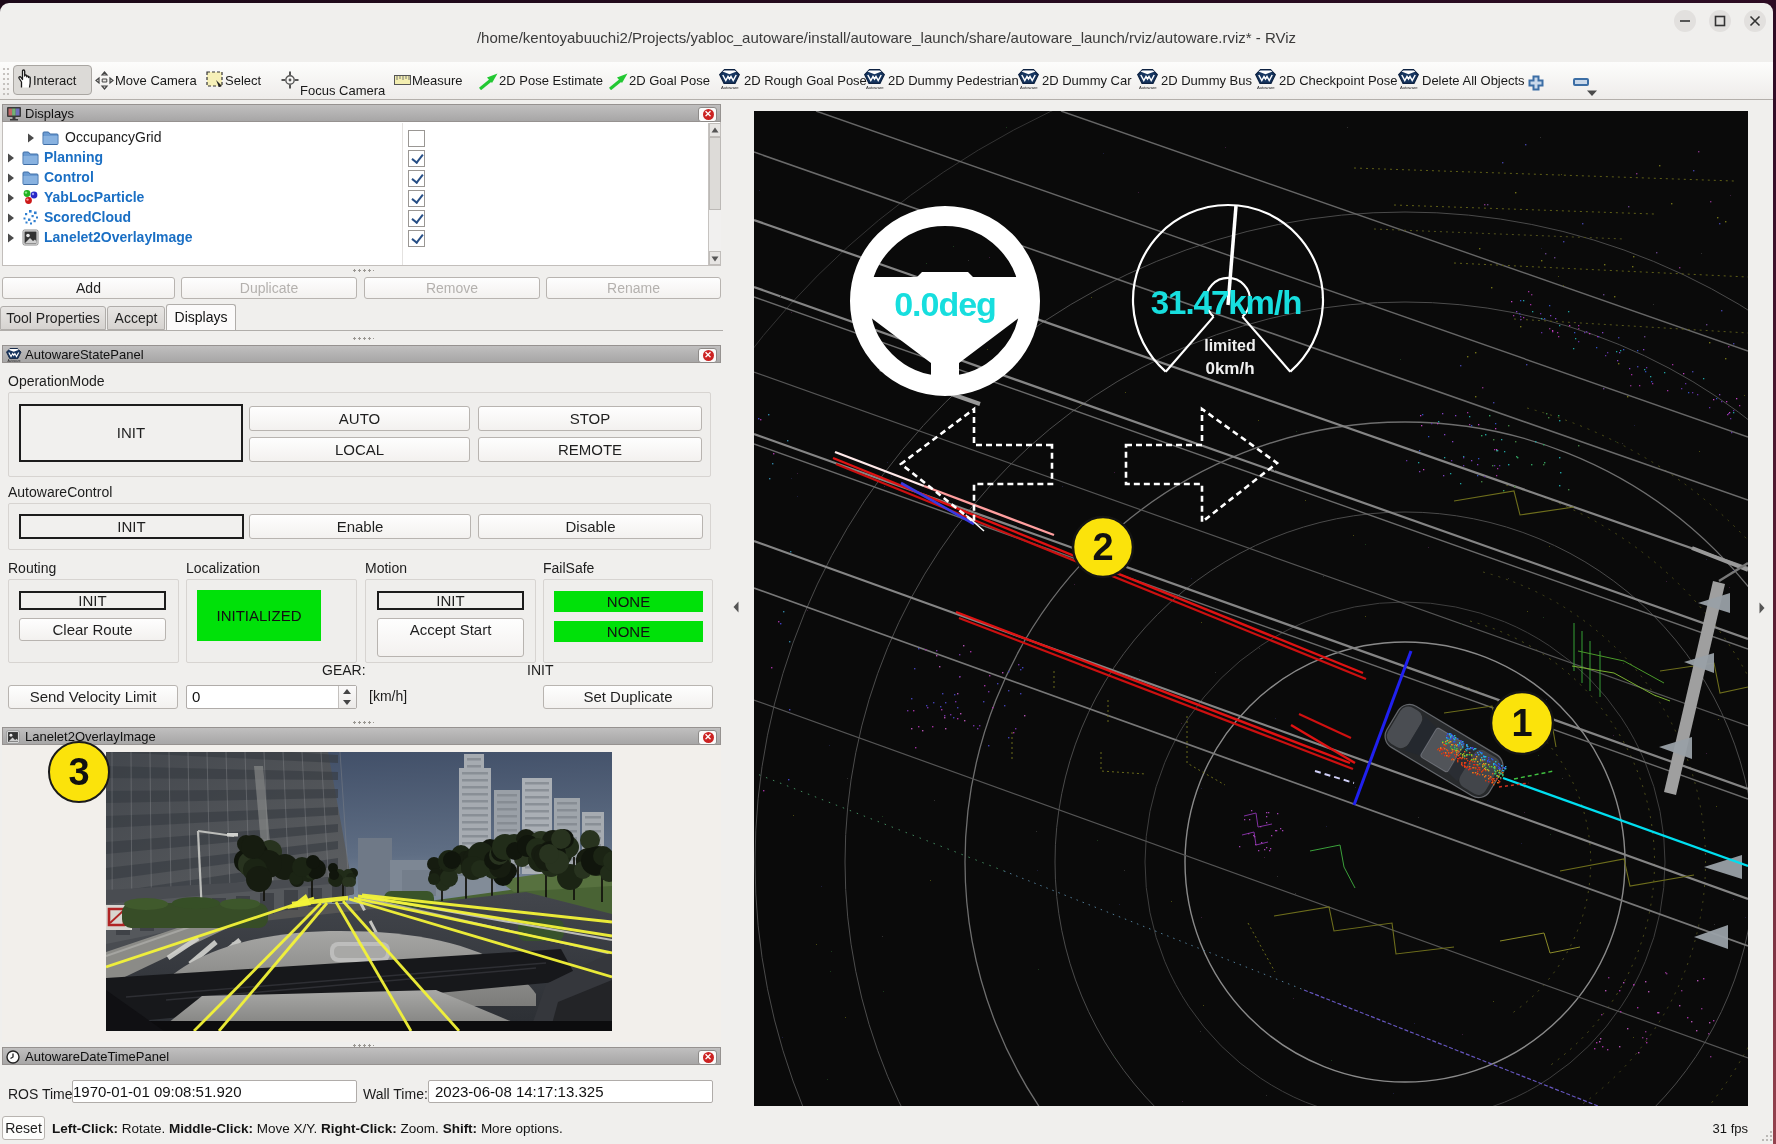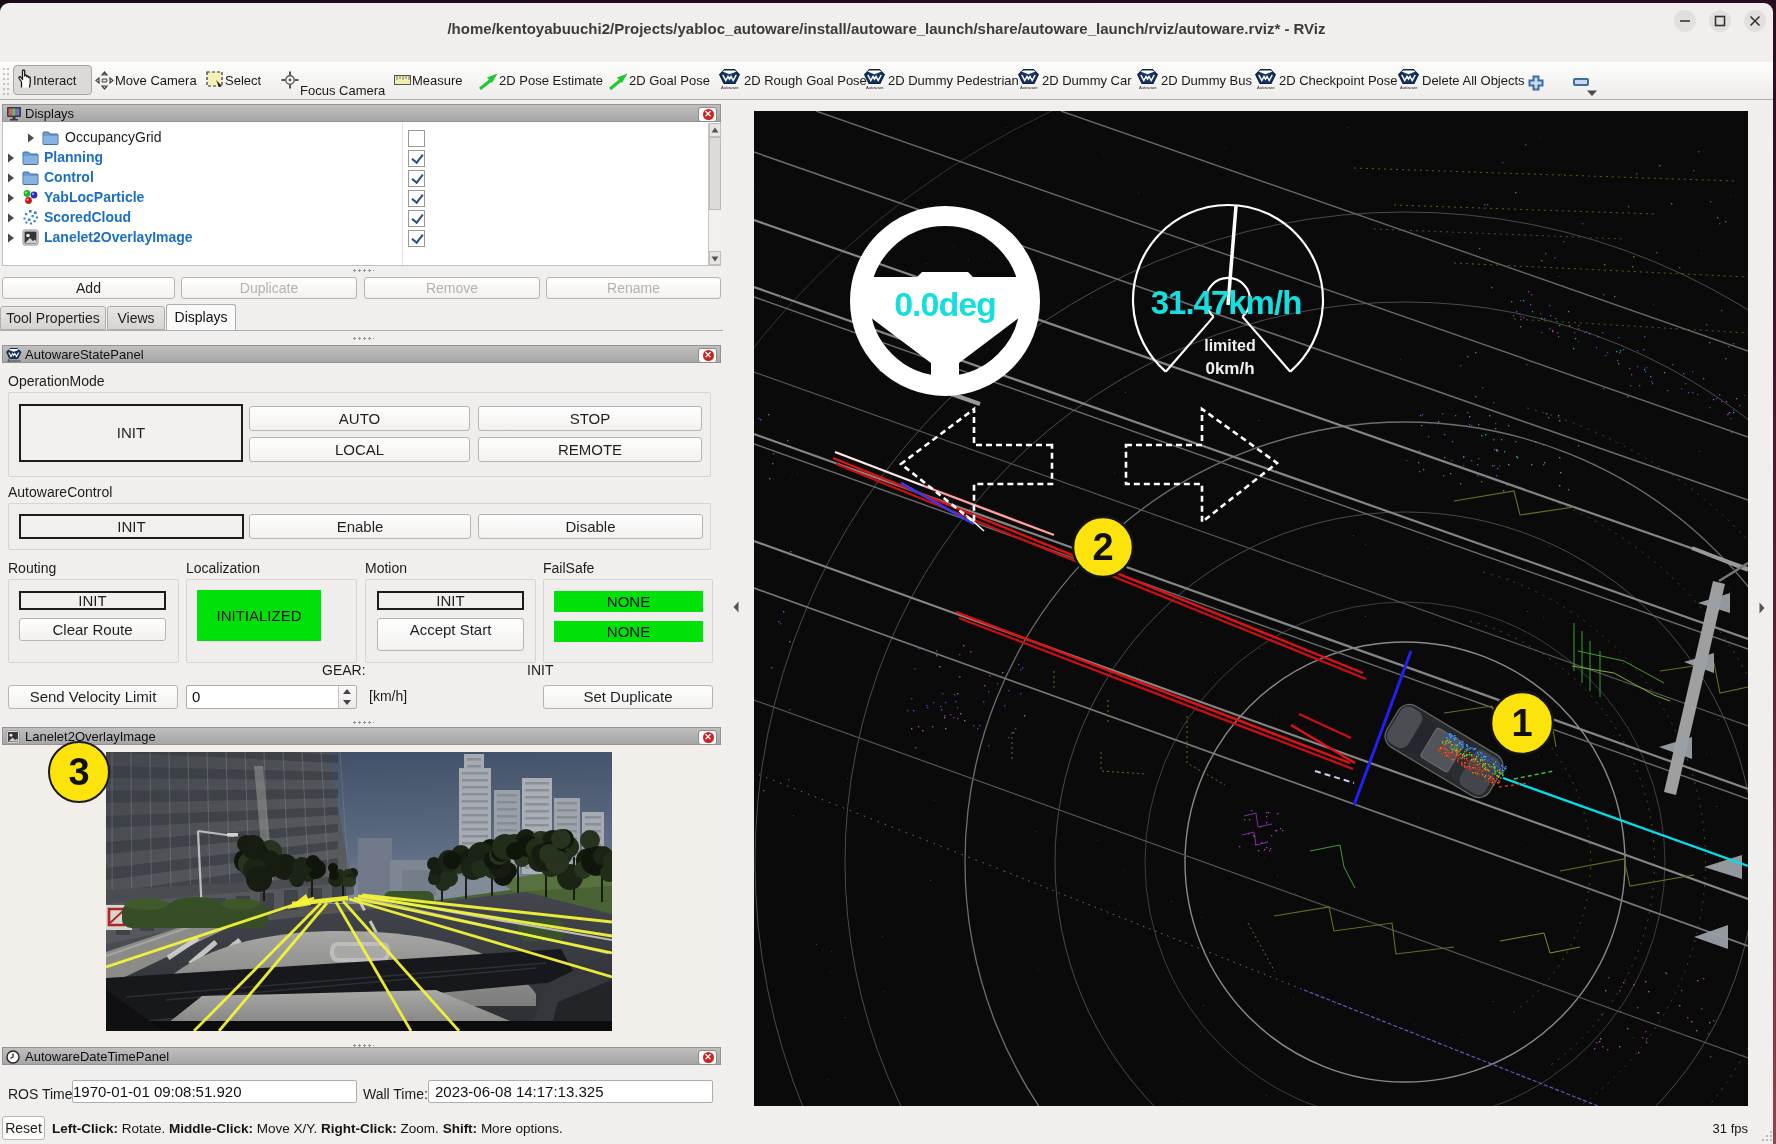--- a/index.html
+++ b/index.html
@@ -4,22 +4,22 @@
 <style>
 * { margin:0; padding:0; box-sizing:border-box; }
 html,body { width:1776px; height:1144px; overflow:hidden; }
 body { font-family:"Liberation Sans", sans-serif; }
 #root { position:relative; width:1776px; height:1144px;
   background:linear-gradient(170deg,#1c0918 0%,#330d28 30%,#5c1f34 65%,#94424e 100%); }
 #win { position:absolute; left:0; top:3px; width:1773px; height:1141px;
   background:#f0efed; border-radius:9px 9px 0 0; }
 .abs { position:absolute; }
 
-#titlebar { left:0; top:11px; width:1773px; height:36px; text-align:center;
-  font-size:15px; font-weight:bold; color:#3b3b3b; line-height:36px; }
+#titlebar { left:0; top:20px; width:1773px; height:36px; text-align:center;
+  font-size:15px; font-weight:normal; color:#3b3b3b; line-height:36px; }
 .winbtn { width:22px; height:22px; border-radius:11px; background:#e2e0de; top:10px; }
 
 #menubar { left:0; top:39px; width:1773px; height:23px; background:#f6f5f3;
   border-top:1px solid #d8d5d2; border-bottom:1px solid #cbc7c3; font-size:14px; color:#1c1c1c; }
 #menubar span { position:absolute; top:2px; }
 u { text-decoration:underline; text-underline-offset:2px; }
 
 #toolbar { left:0; top:62px; width:1773px; height:38px;
   background:linear-gradient(#fdfdfc,#eeecea); border-bottom:1px solid #b3afab; }
 .tbtxt { position:absolute; top:73px; font-size:13px; color:#191919; white-space:nowrap; }
@@ -296,21 +296,21 @@
       <path d="M0.5 0.5 L7.5 0.5 L4 5.5 Z" fill="#555"></path>
     </svg>
   <div class="abs dots" style="left:352px;top:268px;"></div>
 
   <div class="btn" style="left:2px;top:277px;width:173px;height:22px;line-height:20px;font-size:14px;">Add</div>
   <div class="btn dis" style="left:181px;top:277px;width:176px;height:22px;line-height:20px;font-size:14px;">Duplicate</div>
   <div class="btn dis" style="left:364px;top:277px;width:176px;height:22px;line-height:20px;font-size:14px;">Remove</div>
   <div class="btn dis" style="left:546px;top:277px;width:175px;height:22px;line-height:20px;font-size:14px;">Rename</div>
 
   <div class="abs" style="left:0px;top:306px;width:106px;height:24px;background:linear-gradient(#e8e6e4,#d6d3d0);border:1px solid #b0adaa;border-radius:3px 3px 0 0;font-size:14px;color:#222;text-align:center;line-height:23px;">Tool Properties</div>
-  <div class="abs" style="left:107px;top:306px;width:58px;height:24px;background:linear-gradient(#e8e6e4,#d6d3d0);border:1px solid #b0adaa;border-radius:3px 3px 0 0;font-size:14px;color:#222;text-align:center;line-height:23px;">Views</div>
+  <div class="abs" style="left:107px;top:306px;width:58px;height:24px;background:linear-gradient(#e8e6e4,#d6d3d0);border:1px solid #b0adaa;border-radius:3px 3px 0 0;font-size:14px;color:#222;text-align:center;line-height:23px;">Accept</div>
   <div class="abs" style="left:166px;top:304px;width:70px;height:27px;background:#fbfafa;border:1px solid #b0adaa;border-bottom:none;border-radius:3px 3px 0 0;font-size:14px;color:#111;text-align:center;line-height:25px;">Displays</div>
   <div class="abs" style="left:0px;top:330px;width:723px;height:1px;background:#b0adaa;"></div>
   <div class="abs dots" style="left:352px;top:336px;"></div>
 
   <div class="abs dockhdr" style="top:345px;">
     <svg style="position:absolute;left:3px;top:1.5px;overflow:visible" width="16" height="14">
         <use href="#awlogo" transform="scale(0.74)"></use>
       </svg>
     <span class="ttl">AutowareStatePanel</span>
     <div class="closebtn">
@@ -334,21 +334,21 @@
   <div class="lbl" style="left:365px;top:560px;">Motion</div>
   <div class="lbl" style="left:543px;top:560px;">FailSafe</div>
   <div class="gbox" style="left:8px;top:579px;width:171px;height:84px;"></div>
   <div class="gbox" style="left:186px;top:579px;width:171px;height:84px;"></div>
   <div class="gbox" style="left:365px;top:579px;width:171px;height:84px;"></div>
   <div class="gbox" style="left:543px;top:579px;width:170px;height:84px;"></div>
   <div class="btn dk" style="left:19px;top:591px;width:147px;height:19px;line-height:15px;">INIT</div>
   <div class="btn" style="left:19px;top:618px;width:147px;height:23px;line-height:21px;">Clear Route</div>
   <div class="grn" style="left:197px;top:590px;width:124px;height:51px;line-height:51px;">INITIALIZED</div>
   <div class="btn dk" style="left:377px;top:591px;width:147px;height:19px;line-height:15px;">INIT</div>
-  <div class="btn" style="left:377px;top:618px;width:147px;height:33px;line-height:21px;">Accept Start</div>
+  <div class="btn" style="left:377px;top:618px;width:147px;height:39px;line-height:21px;">Accept Start</div>
   <div class="grn" style="left:554px;top:591px;width:149px;height:21px;line-height:21px;">NONE</div>
   <div class="grn" style="left:554px;top:621px;width:149px;height:21px;line-height:21px;">NONE</div>
   <div class="lbl" style="left:322px;top:662px;">GEAR:</div>
   <div class="lbl" style="left:527px;top:662px;">INIT</div>
   <div class="btn" style="left:8px;top:685px;width:170px;height:24px;line-height:22px;">Send Velocity Limit</div>
   <div class="inp" style="left:186px;top:685px;width:171px;height:24px;line-height:22px;padding-left:5px;">0</div>
   <div class="abs" style="left:338px;top:686px;width:18px;height:22px;background:linear-gradient(#fbfafa,#eceae8);border-left:1px solid #c4c1be;"></div>
   <svg class="abs" style="left:342px;top:689px" width="10" height="16">
       <path d="M5 0 L9 5 L1 5 Z" fill="#444"></path>
       <path d="M5 16 L1 11 L9 11 Z" fill="#444"></path>

